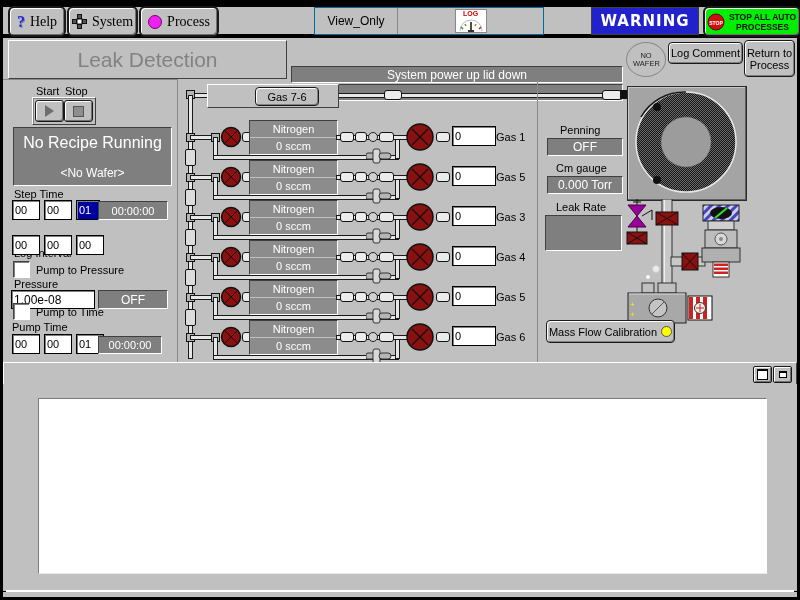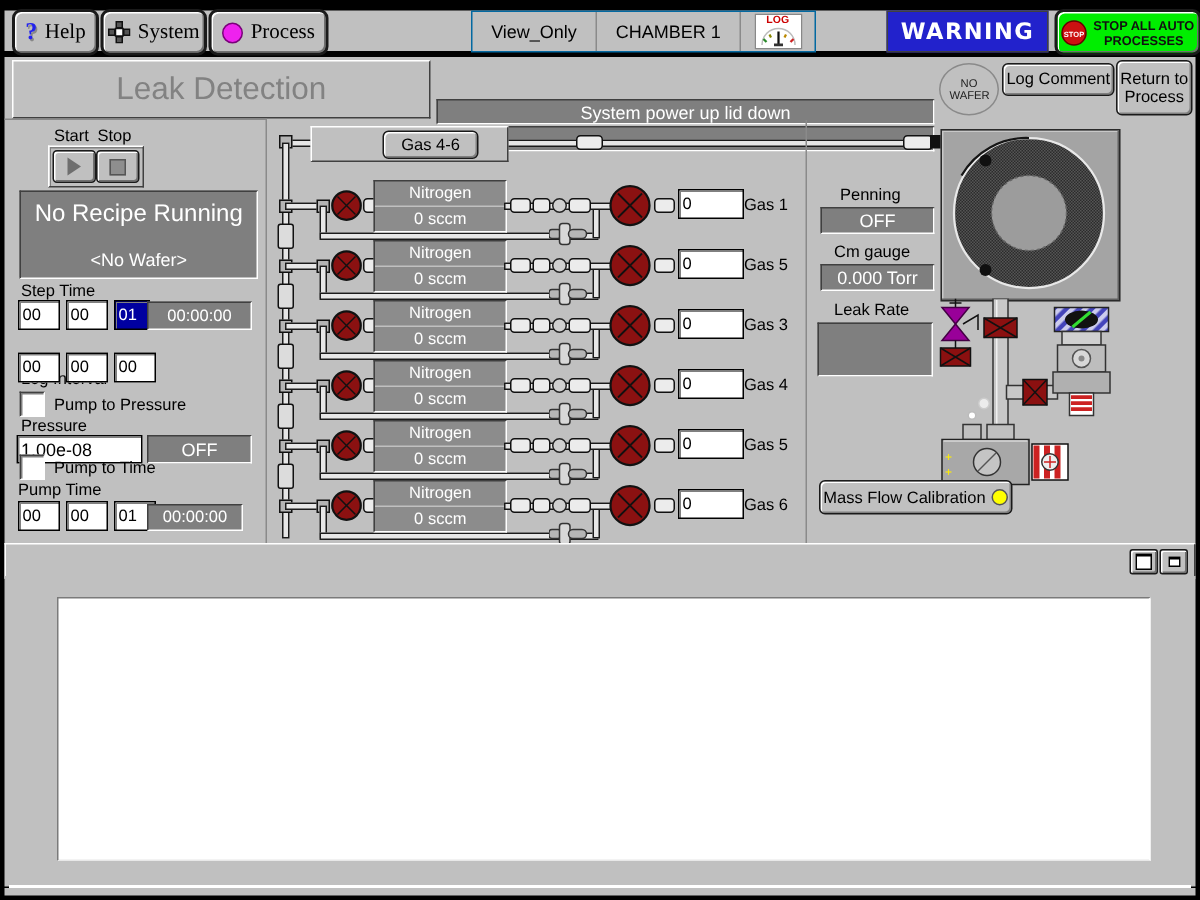--- a/index.html
+++ b/index.html
@@ -42,21 +42,20 @@
   </svg>
   <span>System</span>
 </div>
 <div class="a btn tbtn" style="left:139px;top:6px;width:76px;height:27px;">
   <span style="width:12px;height:12px;border-radius:50%;background:#ee22ee;border:1px solid #7a007a;display:inline-block;"></span>
   <span>Process</span>
 </div>
 
 <div class="a" style="left:296px;top:7px;width:228px;height:26px;border:1px solid #0369a1;display:flex;margin-left:18px;">
   <div style="width:82px;border-right:1px solid #8a8a8a;display:flex;align-items:center;justify-content:center;font-size:12px;">View_Only</div>
-  <div style="width:95px;border-right:1px solid #8a8a8a;display:flex;align-items:center;justify-content:center;font-size:12px;">CHAMBER 1</div>
   <div style="flex:1;display:flex;align-items:center;justify-content:center;">
     <div style="width:30px;height:22px;background:#fff;border:1px solid #888;text-align:center;position:relative;">
       <div style="color:#cc0000;font-size:7px;font-weight:bold;line-height:8px;">LOG</div>
       <svg width="28" height="13" viewBox="0 0 28 13">
         <path d="M3 12 A 11 11 0 0 1 25 12" fill="none" stroke="#bbb" stroke-width="1"></path>
         <line x1="4" y1="8" x2="6" y2="10" stroke="#2a8a2a" stroke-width="1.5"></line>
         <line x1="8" y1="5" x2="9" y2="7" stroke="#888800" stroke-width="1.5"></line>
         <line x1="19" y1="5" x2="18" y2="7" stroke="#bb8800" stroke-width="1.5"></line>
         <line x1="24" y1="8" x2="22" y2="10" stroke="#cc2222" stroke-width="1.5"></line>
         <line x1="14" y1="12" x2="14" y2="3" stroke="#111" stroke-width="1.5"></line>
@@ -153,21 +152,21 @@
 <div class="a node" style="left:186px;top:90px;"></div>
 <div class="a pipev" style="left:188px;top:95px;height:262px;"></div>
 <div class="a coupv" style="left:185px;top:149px;"></div>
 <div class="a coupv" style="left:185px;top:189px;"></div>
 <div class="a coupv" style="left:185px;top:229px;"></div>
 <div class="a coupv" style="left:185px;top:269px;"></div>
 <div class="a coupv" style="left:185px;top:309px;"></div>
 
 <div class="a raised" style="left:207px;top:84px;width:130px;height:22px;background:#c0c0c0;"></div>
 <div class="a btn smallbtn" style="left:255px;top:87px;width:62px;height:17px;">
-  <span>Gas 4-6</span>
+  <span>Gas 7-6</span>
 </div>
 
 <div class="gas-row" style="top:115px;">
   <div class="a node" style="left:8px;top:18px;"></div>
   <div class="a pipeh" style="left:12px;top:20px;width:28px;"></div>
   <div class="a node" style="left:33px;top:18px;"></div>
   <div class="a pipev" style="left:35px;top:22px;height:20px;"></div>
   <div class="a pipeh" style="left:35px;top:40px;width:184px;"></div>
   <div class="a pipev" style="left:217px;top:22px;height:20px;"></div>
   <svg class="a" style="left:188px;top:33px;" width="26" height="16" viewBox="0 0 26 16">

